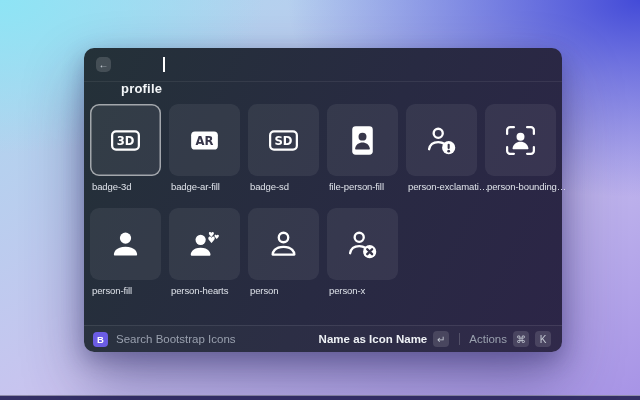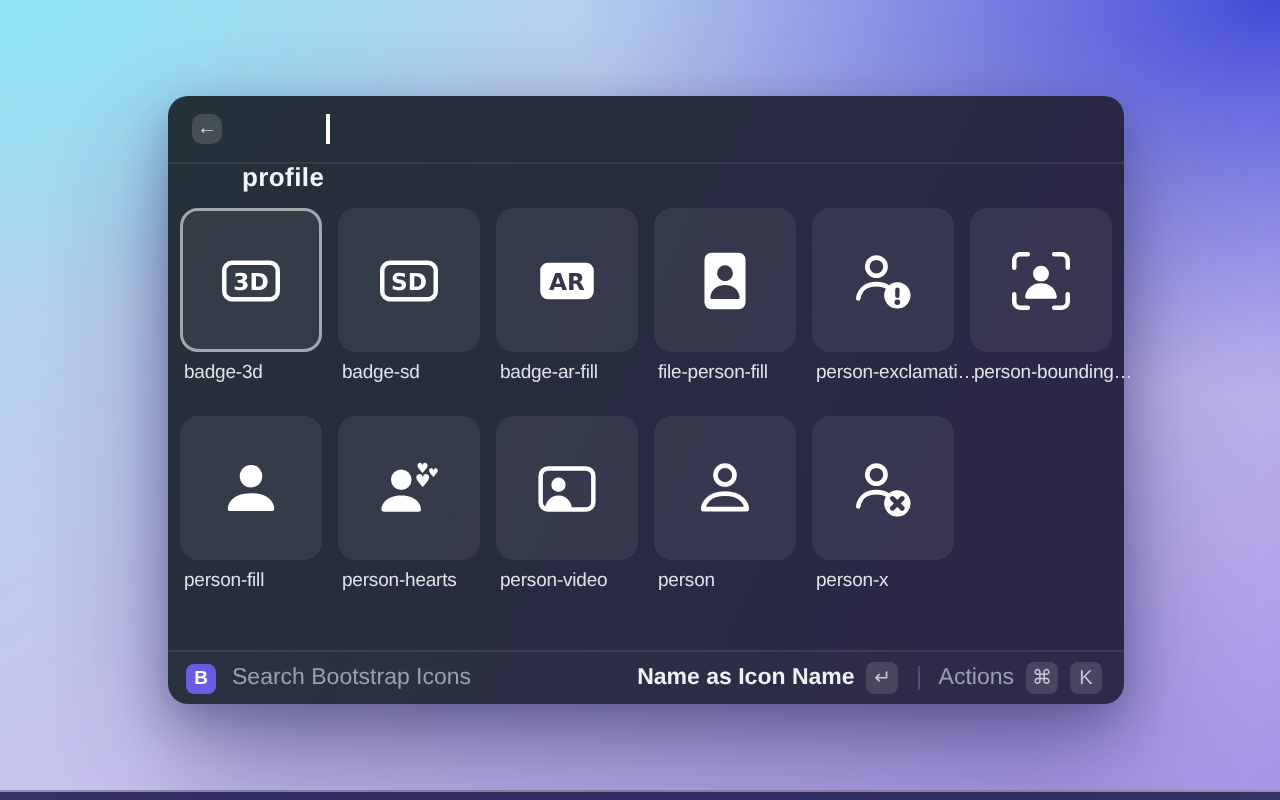--- a/index.html
+++ b/index.html
@@ -93,34 +93,34 @@
           <svg viewBox="0 0 16 16">
             <rect x="1.1" y="3.3" width="13.8" height="9.4" rx="2" fill="none" stroke="#fff" stroke-width="1.15"></rect>
             <text x="8" y="10.35" text-anchor="middle" font-size="6" font-weight="bold" font-family="'DejaVu Sans',sans-serif" fill="#fff">3D</text>
           </svg>
         </div>
       <div class="label">badge-3d</div>
     </div>
       <div class="cell">
       <div class="tile">
           <svg viewBox="0 0 16 16">
+            <rect x="1.1" y="3.3" width="13.8" height="9.4" rx="2" fill="#fff"></rect>
+            <text x="8" y="10.35" text-anchor="middle" font-size="6" font-weight="bold" font-family="'DejaVu Sans',sans-serif" fill="#37364a">AR</text>
+          </svg>
+        </div>
+      <div class="label">badge-ar-fill</div>
+    </div>
+      <div class="cell">
+      <div class="tile">
+          <svg viewBox="0 0 16 16">
             <rect x="1.1" y="3.3" width="13.8" height="9.4" rx="2" fill="none" stroke="#fff" stroke-width="1.15"></rect>
             <text x="8" y="10.35" text-anchor="middle" font-size="6" font-weight="bold" font-family="'DejaVu Sans',sans-serif" fill="#fff">SD</text>
           </svg>
         </div>
       <div class="label">badge-sd</div>
-    </div>
-      <div class="cell">
-      <div class="tile">
-          <svg viewBox="0 0 16 16">
-            <rect x="1.1" y="3.3" width="13.8" height="9.4" rx="2" fill="#fff"></rect>
-            <text x="8" y="10.35" text-anchor="middle" font-size="6" font-weight="bold" font-family="'DejaVu Sans',sans-serif" fill="#37364a">AR</text>
-          </svg>
-        </div>
-      <div class="label">badge-ar-fill</div>
     </div>
       <div class="cell">
       <div class="tile">
           <svg viewBox="0 0 16 16">
             <rect x="2.7" y="0.7" width="10.6" height="14.6" rx="1.8" fill="#fff"></rect>
             <circle cx="8" cy="6" r="2.05" fill="#37364a"></circle>
             <path d="M4.2 12.1c.3-2 1.9-3.1 3.8-3.1s3.5 1.1 3.8 3.1c.05.3-.2.55-.5.55H4.7c-.3 0-.55-.25-.5-.55z" fill="#37364a"></path>
           </svg>
         </div>
       <div class="label">file-person-fill</div>
@@ -170,30 +170,20 @@
             <path d="M.9 13.3c0-1 .9-3.6 5.1-3.6s5.1 2.6 5.1 3.6c0 .45-.35.55-.6.55H1.5c-.25 0-.6-.1-.6-.55z"></path>
             <text x="9.5" y="7.4" font-size="4.6" font-family="'DejaVu Sans',sans-serif">♥</text>
             <text x="9.9" y="3.9" font-size="3.6" font-family="'DejaVu Sans',sans-serif">♥</text>
             <text x="12.9" y="5" font-size="3.1" font-family="'DejaVu Sans',sans-serif">♥</text>
           </svg>
         </div>
       <div class="label">person-hearts</div>
     </div>
       <div class="cell">
       <div class="tile">
-          <svg viewBox="0 0 16 16">
-            <rect x="1.2" y="2.7" width="13.6" height="10.6" rx="1.9" fill="none" stroke="#fff" stroke-width="1.15"></rect>
-            <circle cx="5.8" cy="6.9" r="1.85" fill="#fff"></circle>
-            <path d="M2.3 13.3c0-1.6 1.2-3.6 3.5-3.6s3.5 2 3.5 3.6z" fill="#fff"></path>
-          </svg>
-        </div>
-      <div class="label">person-video</div>
-    </div>
-      <div class="cell">
-      <div class="tile">
           <svg viewBox="0 0 16 16" fill="none" stroke="#fff" stroke-width="1.2" stroke-linejoin="round" stroke-linecap="round">
             <circle cx="8" cy="4.4" r="2.45"></circle>
             <path d="M2.4 13.2h11.2c0-1.1-1-4-5.6-4s-5.6 2.9-5.6 4z"></path>
           </svg>
         </div>
       <div class="label">person</div>
     </div>
       <div class="cell">
       <div class="tile">
           <svg viewBox="0 0 16 16">

